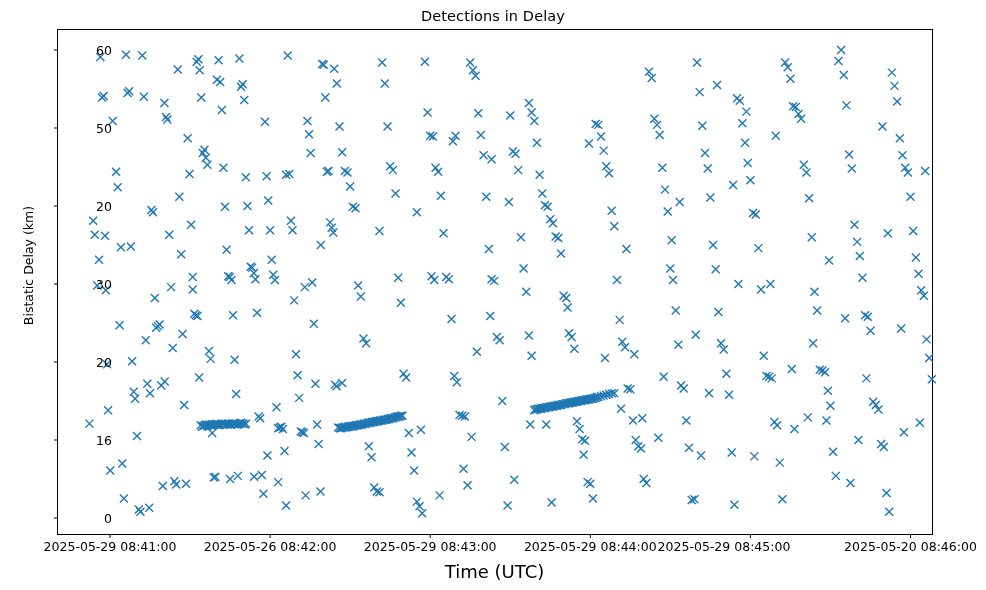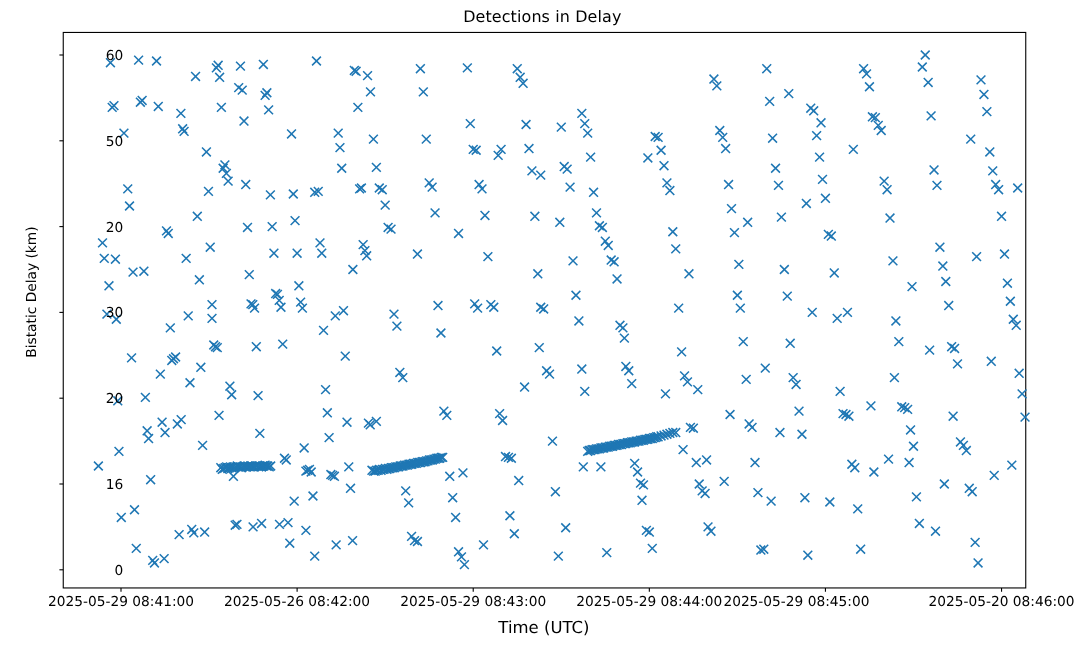--- a/index.html
+++ b/index.html
@@ -35,21 +35,21 @@
     top: 0;
     width: 986px;
     height: 590px;
   }
   #xlabel {
     position: absolute;
     left: 57px;
     top: 561px;
     width: 875px;
     text-align: center;
-    font-size: 15px;
+    font-size: 18px;
     color: #000000;
   }
   #ylabel {
     position: absolute;
     left: -92px;
     top: 258px;
     width: 240px;
     text-align: center;
     font-size: 12.5px;
     color: #000000;

